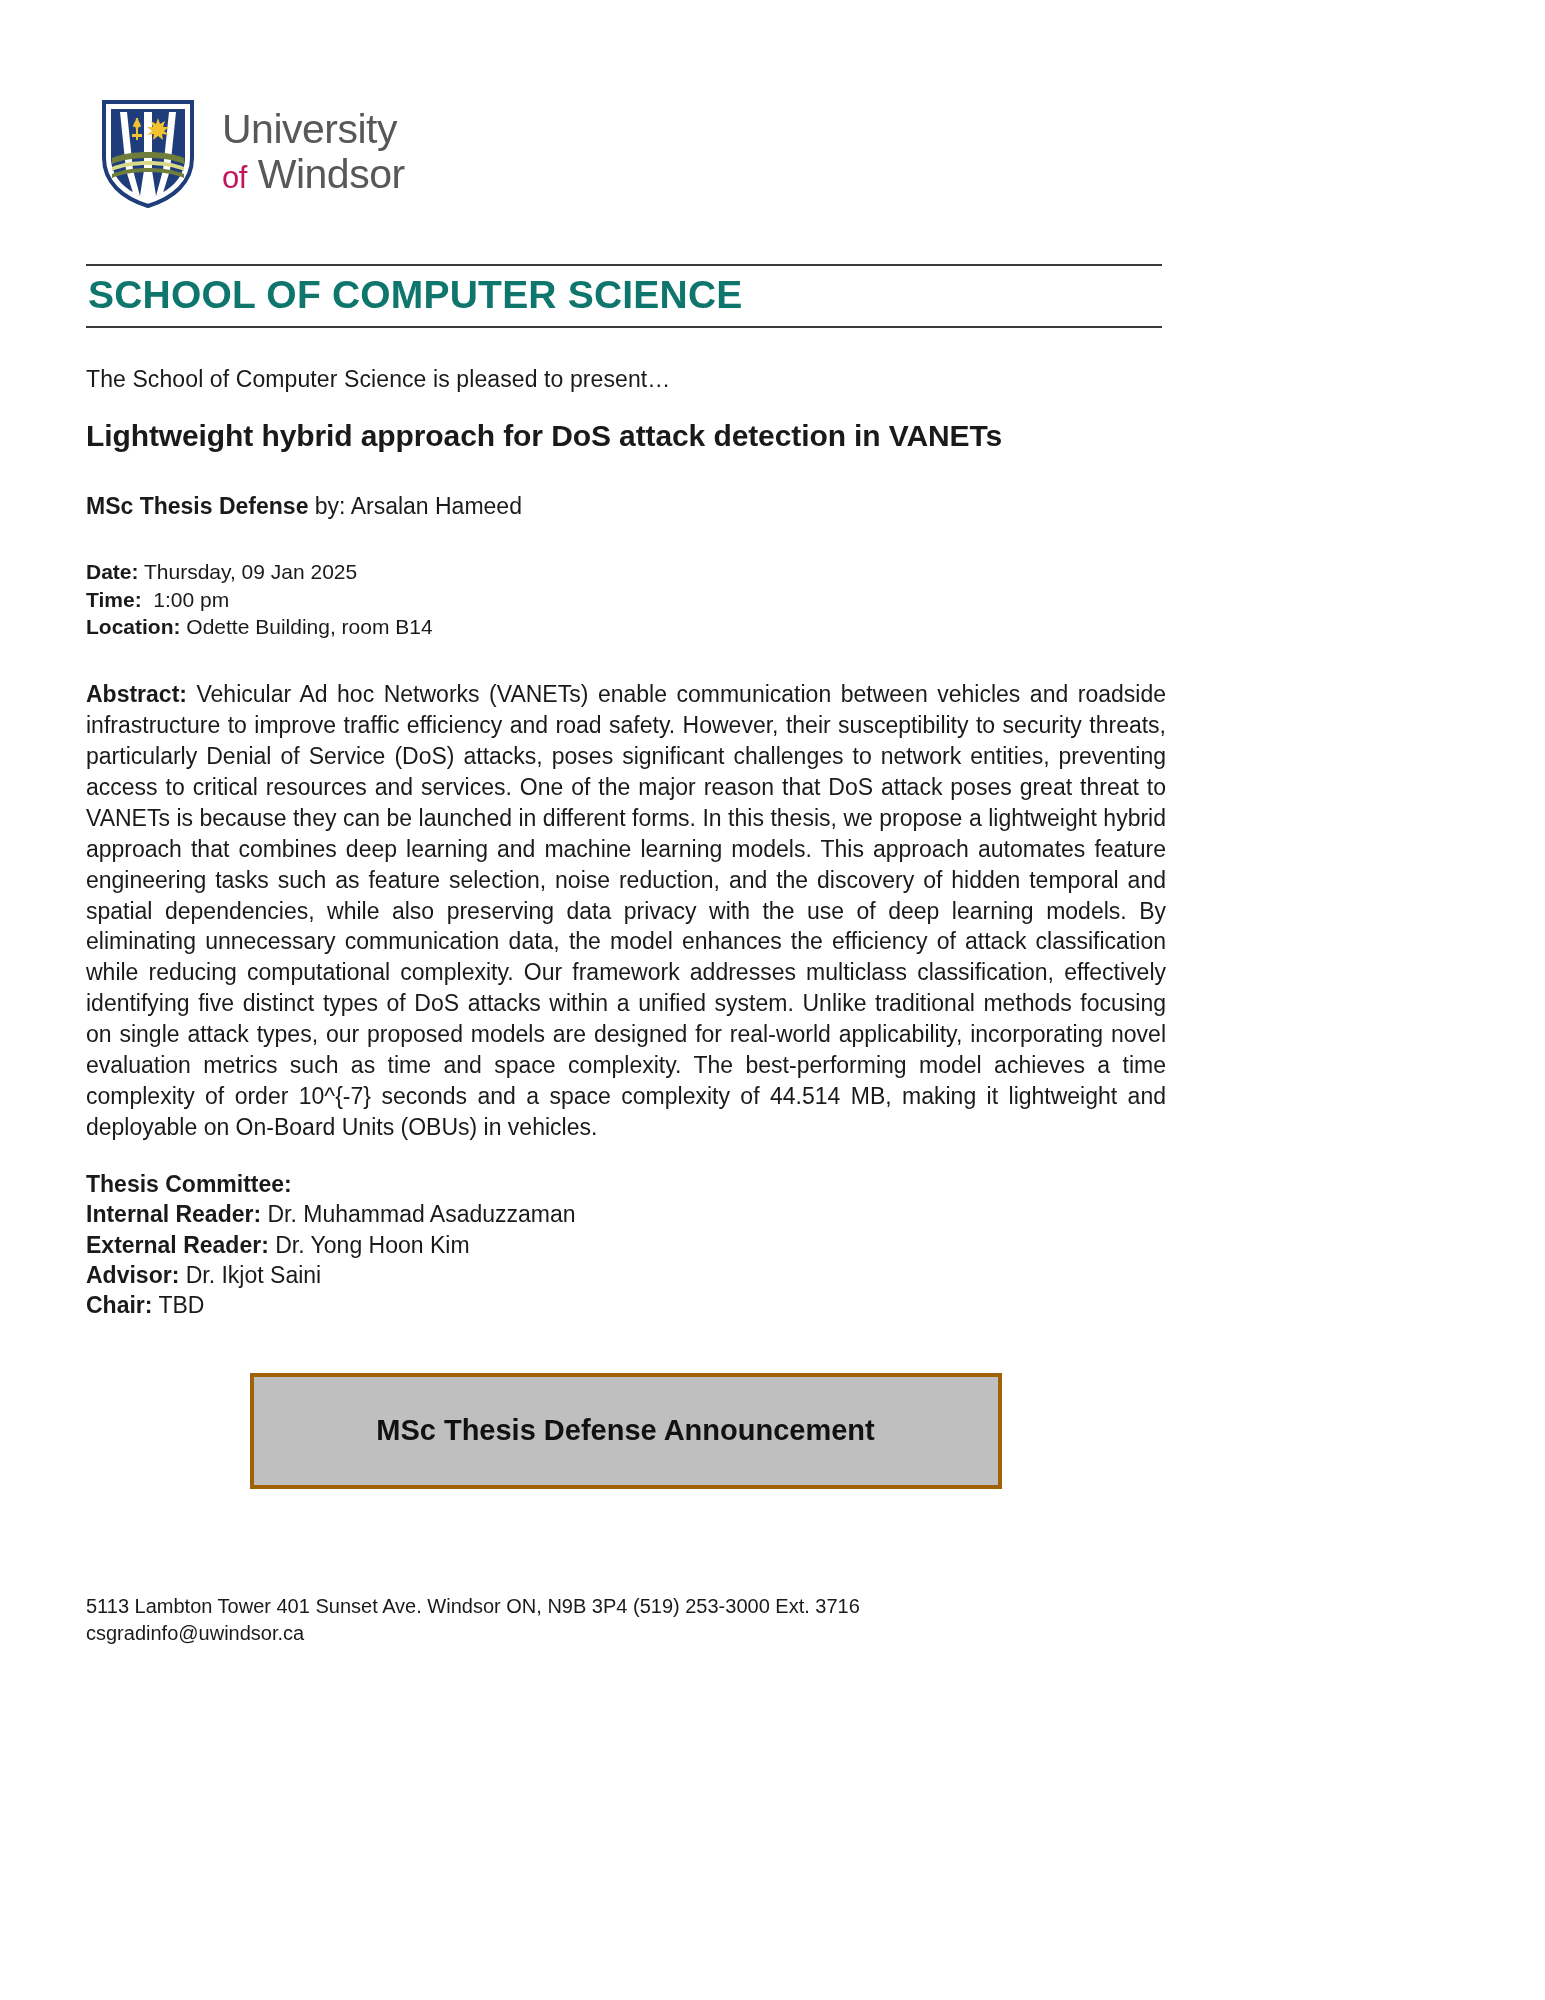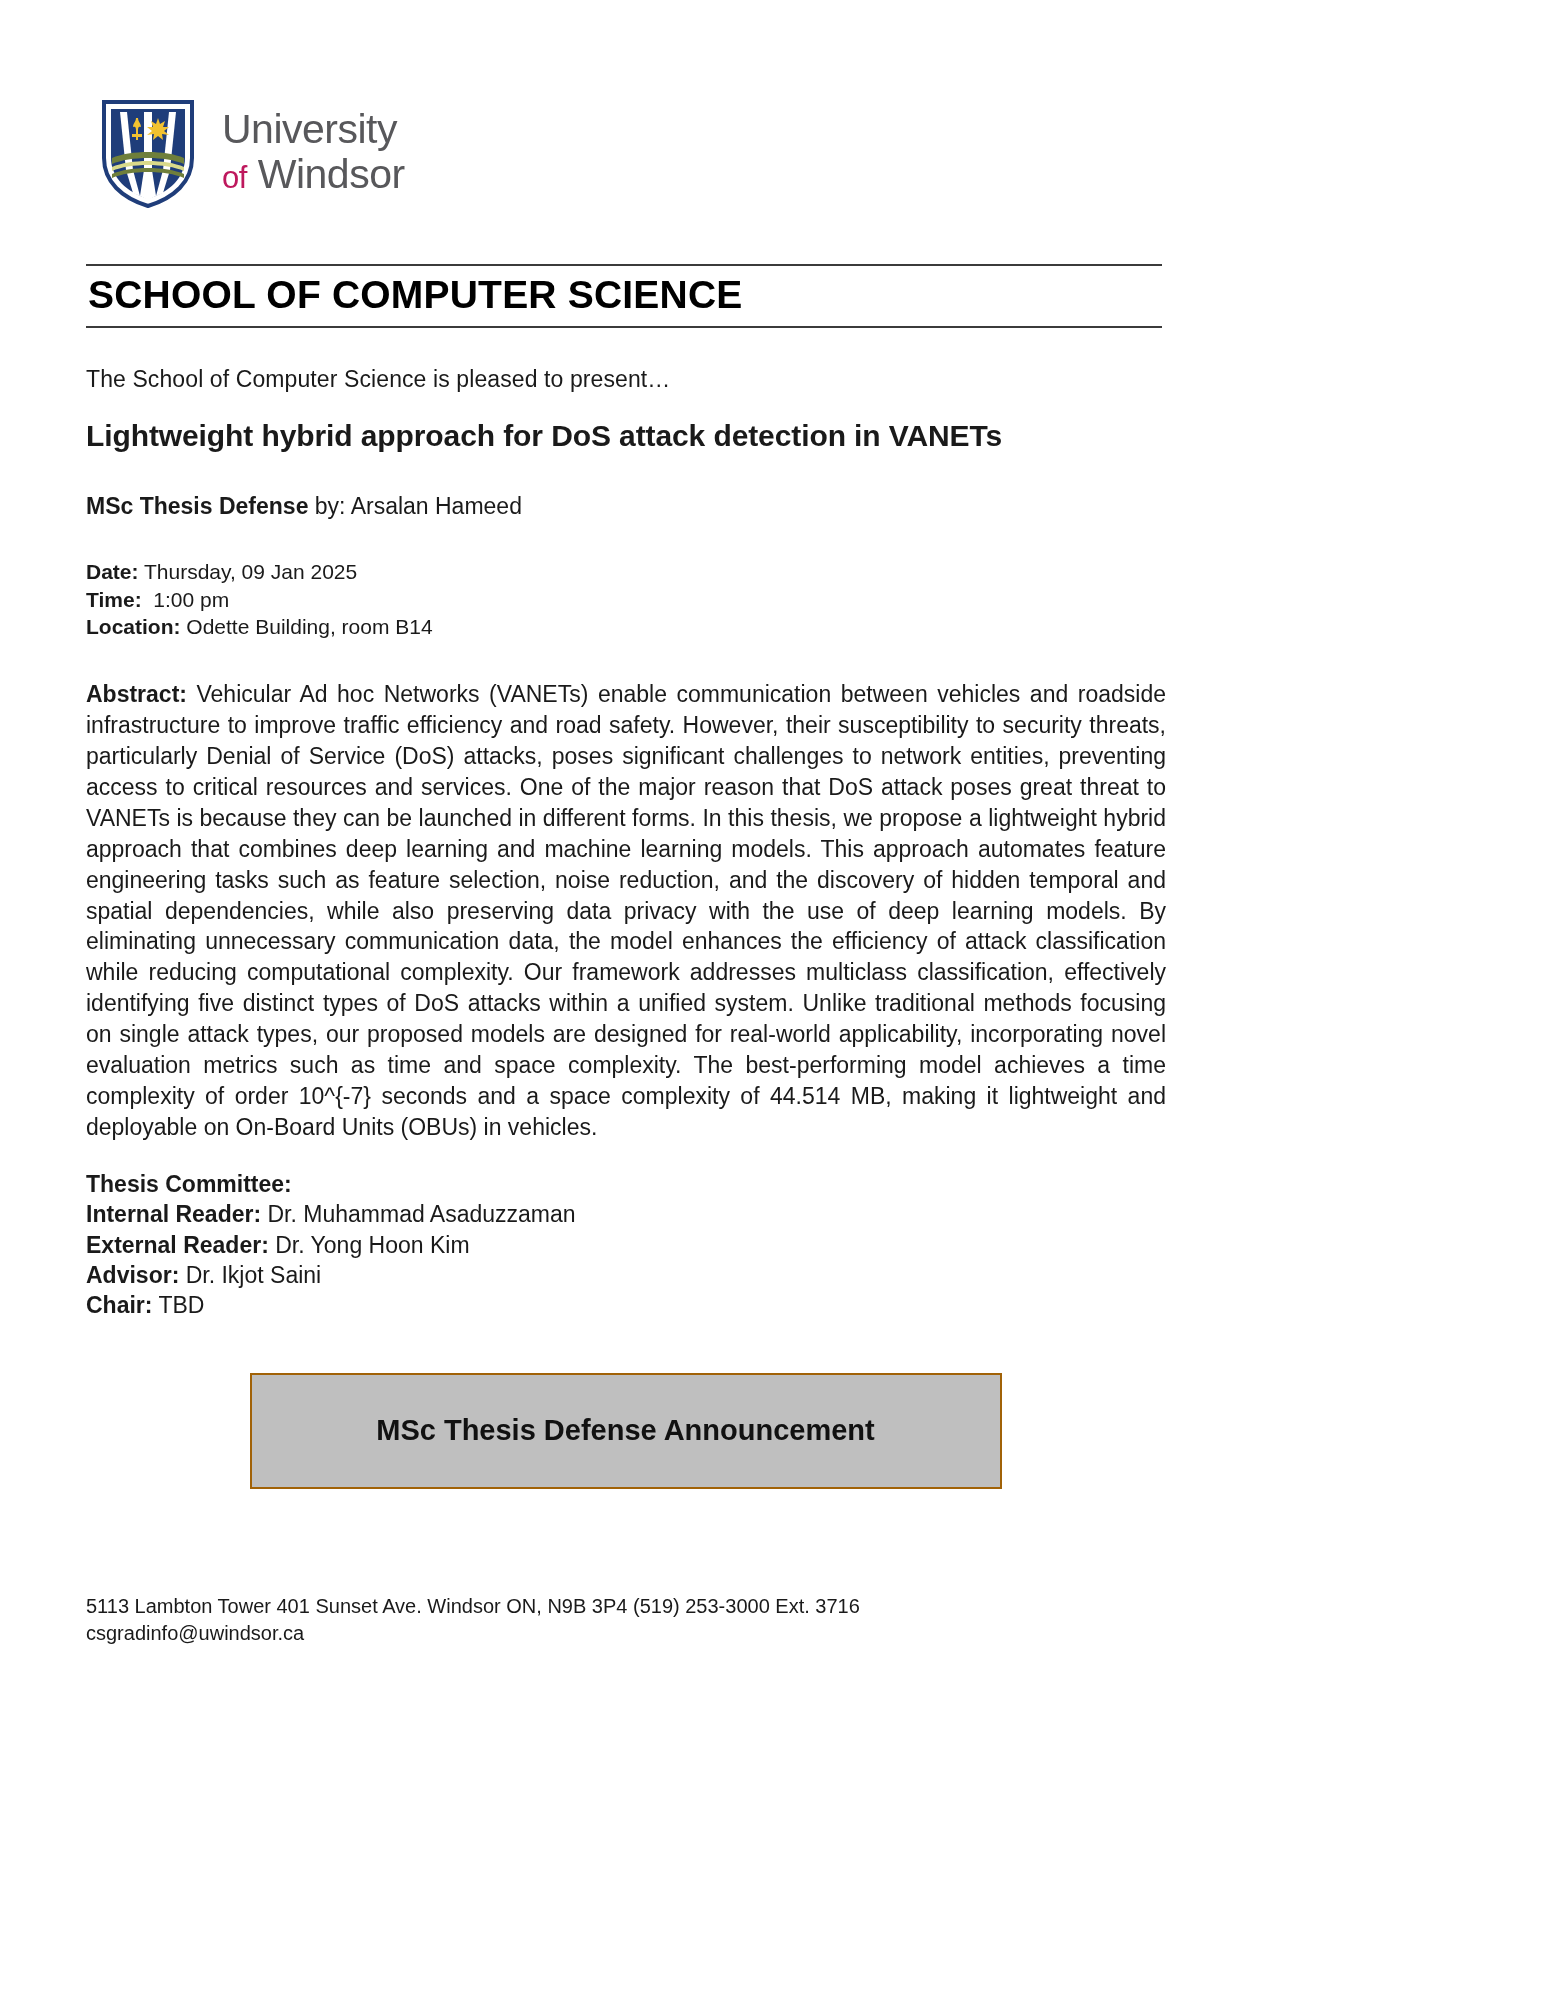--- a/index.html
+++ b/index.html
@@ -63,21 +63,21 @@
   .rule {
     border: 0;
     border-top: 2px solid #3b3b3b;
     margin: 0;
     width: 1076px;
   }
   .rule.top { margin-top: 52px; }
   .rule.bottom { margin-top: 6px; }
 
   .dept-title {
-    color: #000000;
+    color: #0f766e;
     font-size: 39px;
     font-weight: bold;
     letter-spacing: 0.2px;
     padding: 9px 0 4px 2px;
     line-height: 1.05;
   }
 
   
   .intro {
     font-size: 23px;
@@ -120,21 +120,21 @@
   
   .announce-wrap {
     display: flex;
     justify-content: center;
     margin-top: 52px;
   }
   .announce-box {
     width: 752px;
     height: 116px;
     background: #bfbfbf;
-    border: 2px solid #a16207;
+    border: 4px solid #a16207;
     display: flex;
     align-items: center;
     justify-content: center;
     box-sizing: border-box;
   }
   .announce-box .txt {
     font-size: 29px;
     font-weight: bold;
     color: #111111;
   }

